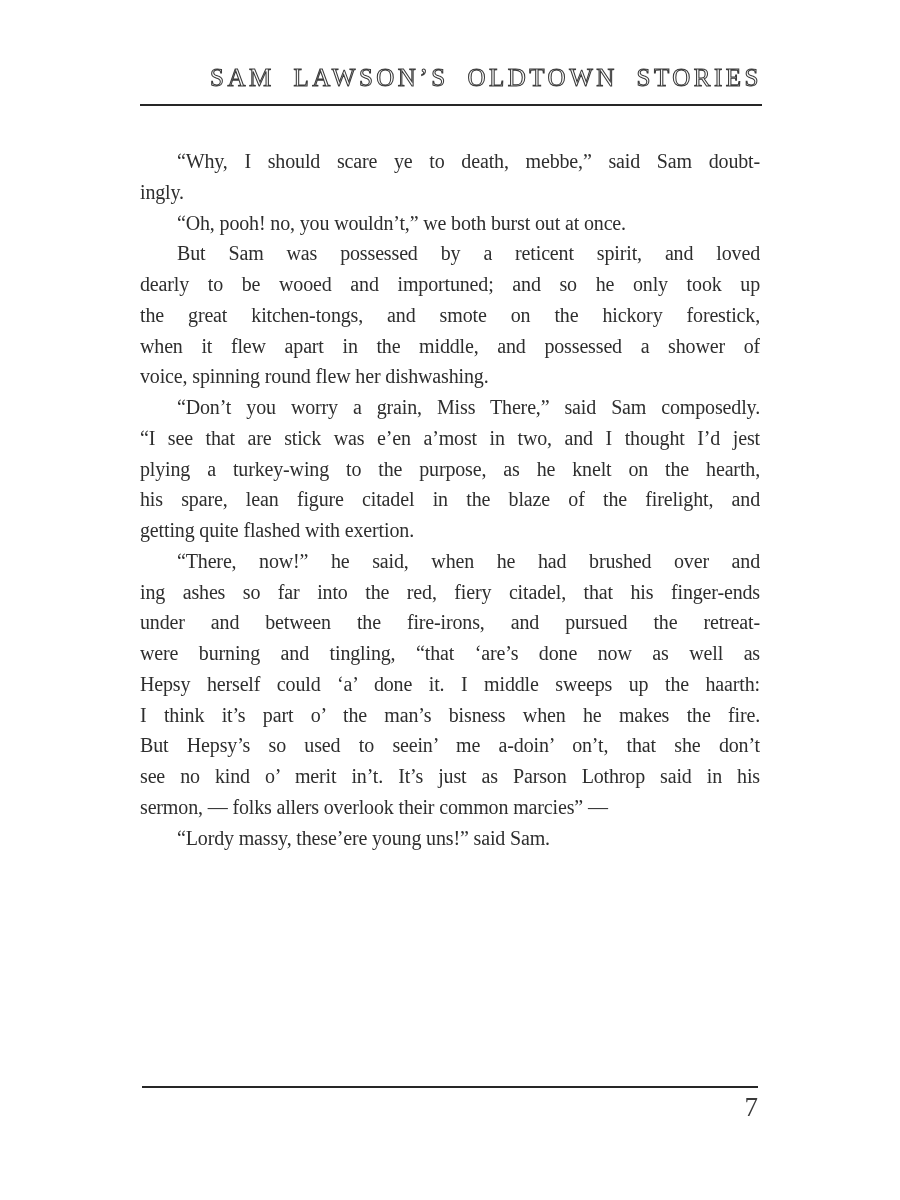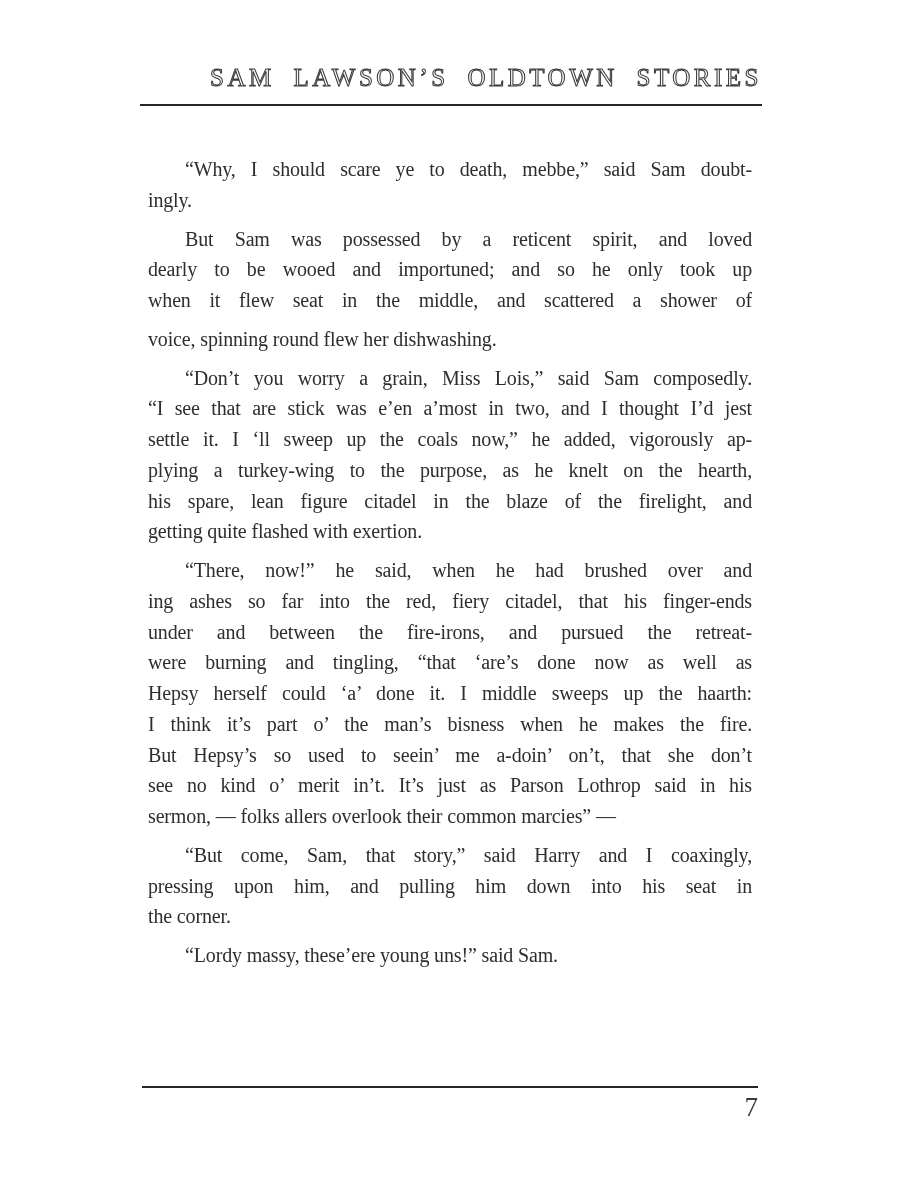--- a/index.html
+++ b/index.html
@@ -48,21 +48,21 @@
     background: var(--rule);
   }
   
   .body-text {
     position: absolute;
     left: 140px; top: 146px; width: 620px;
     color: var(--ink);
     font-size: 20px;
     letter-spacing: -0.15px;
   }
-  .para { margin: 8px; }
+  .para { margin: 0; }
   .line {
     height: 30.75px;
     line-height: 30.75px;
     overflow: hidden;
     text-align: justify;
     text-align-last: justify;
   }
   .line.first { padding-left: 37px; }
   .line.last { text-align: right; text-align-last: left; }
   .footer-rule {
@@ -89,52 +89,50 @@
   </div>
 
   <div class="header-rule"></div>
 
   <div class="body-text">
       <div class="para">
         <div class="line first">“Why, I should scare ye to death, mebbe,” said Sam doubt-</div>
         <div class="line last">ingly.</div>
       </div>
       <div class="para">
+        <div class="line first last">“Oh, pooh! no, you wouldn’t,” we both burst out at once.</div>
+      </div>
+      <div class="para">
         <div class="line first">But Sam was possessed by a reticent spirit, and loved</div>
         <div class="line">dearly to be wooed and importuned; and so he only took up</div>
-        <div class="line">when it flew seat in the middle, and scattered a shower of</div>
+        <div class="line">the great kitchen-tongs, and smote on the hickory forestick,</div>
+        <div class="line">when it flew apart in the middle, and possessed a shower of</div>
       </div>
       <div class="para">
         <div class="line last">voice, spinning round flew her dishwashing.</div>
       </div>
       <div class="para">
-        <div class="line first">“Don’t you worry a grain, Miss Lois,” said Sam composedly.</div>
+        <div class="line first">“Don’t you worry a grain, Miss There,” said Sam composedly.</div>
         <div class="line">“I see that are stick was e’en a’most in two, and I thought I’d jest</div>
-        <div class="line">settle it. I ‘ll sweep up the coals now,” he added, vigorously ap-</div>
         <div class="line">plying a turkey-wing to the purpose, as he knelt on the hearth,</div>
         <div class="line">his spare, lean figure citadel in the blaze of the firelight, and</div>
         <div class="line last">getting quite flashed with exertion.</div>
       </div>
       <div class="para">
         <div class="line first">“There, now!” he said, when he had brushed over and</div>
         <div class="line">ing ashes so far into the red, fiery citadel, that his finger-ends</div>
         <div class="line">under and between the fire-irons, and pursued the retreat-</div>
         <div class="line">were burning and tingling, “that ‘are’s done now as well as</div>
         <div class="line">Hepsy herself could ‘a’ done it. I middle sweeps up the haarth:</div>
         <div class="line">I think it’s part o’ the man’s bisness when he makes the fire.</div>
         <div class="line">But Hepsy’s so used to seein’ me a-doin’ on’t, that she don’t</div>
         <div class="line">see no kind o’ merit in’t. It’s just as Parson Lothrop said in his</div>
         <div class="line last">sermon, — folks allers overlook their common marcies” —</div>
       </div>
       <div class="para">
-        <div class="line first">“But come, Sam, that story,” said Harry and I coaxingly,</div>
-        <div class="line">pressing upon him, and pulling him down into his seat in</div>
-        <div class="line last">the corner.</div>
-      </div>
-      <div class="para">
         <div class="line first last">“Lordy massy, these’ere young uns!” said Sam.</div>
       </div>
     </div>
 
   <div class="footer-rule"></div>
 
   <div class="page-number">7</div>
 
 </div>
 

